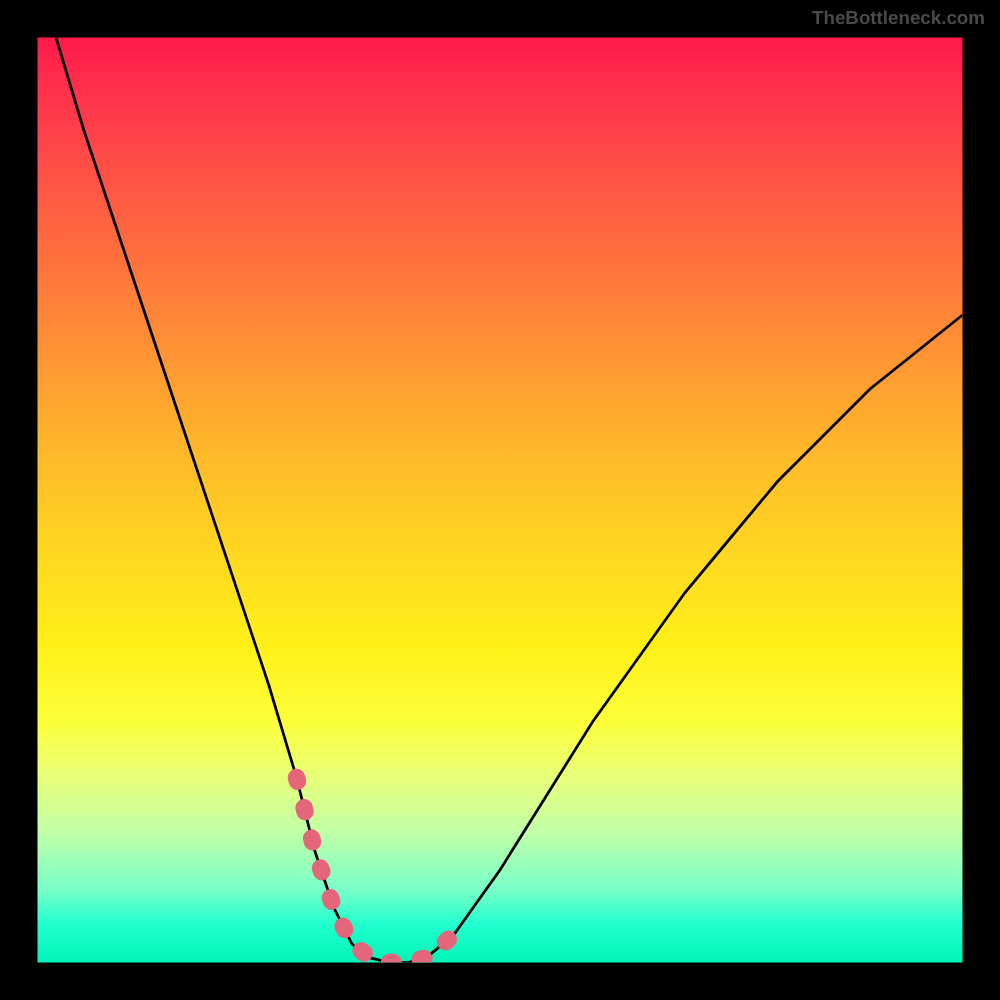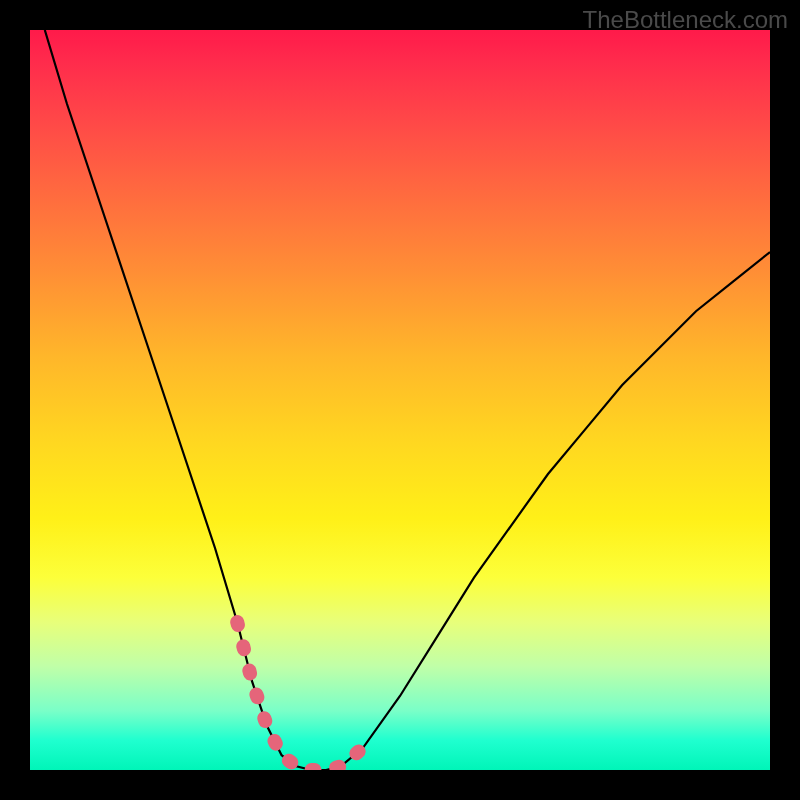--- a/index.html
+++ b/index.html
@@ -8,22 +8,22 @@
     height: 800px;
     background: #000;
     position: relative;
     font-family: Arial, sans-serif;
   }
   .watermark {
     position: absolute;
     top: 6px;
     right: 12px;
     color: #4a4a4a;
-    font-size: 24px;
-    font-weight: 400;
+    font-size: 15px;
+    font-weight: 700;
     z-index: 10;
   }
   .plot-area {
     position: absolute;
     left: 30px;
     top: 30px;
     width: 740px;
     height: 740px;
     background: linear-gradient(to bottom,
       #ff1a4a 0%,

